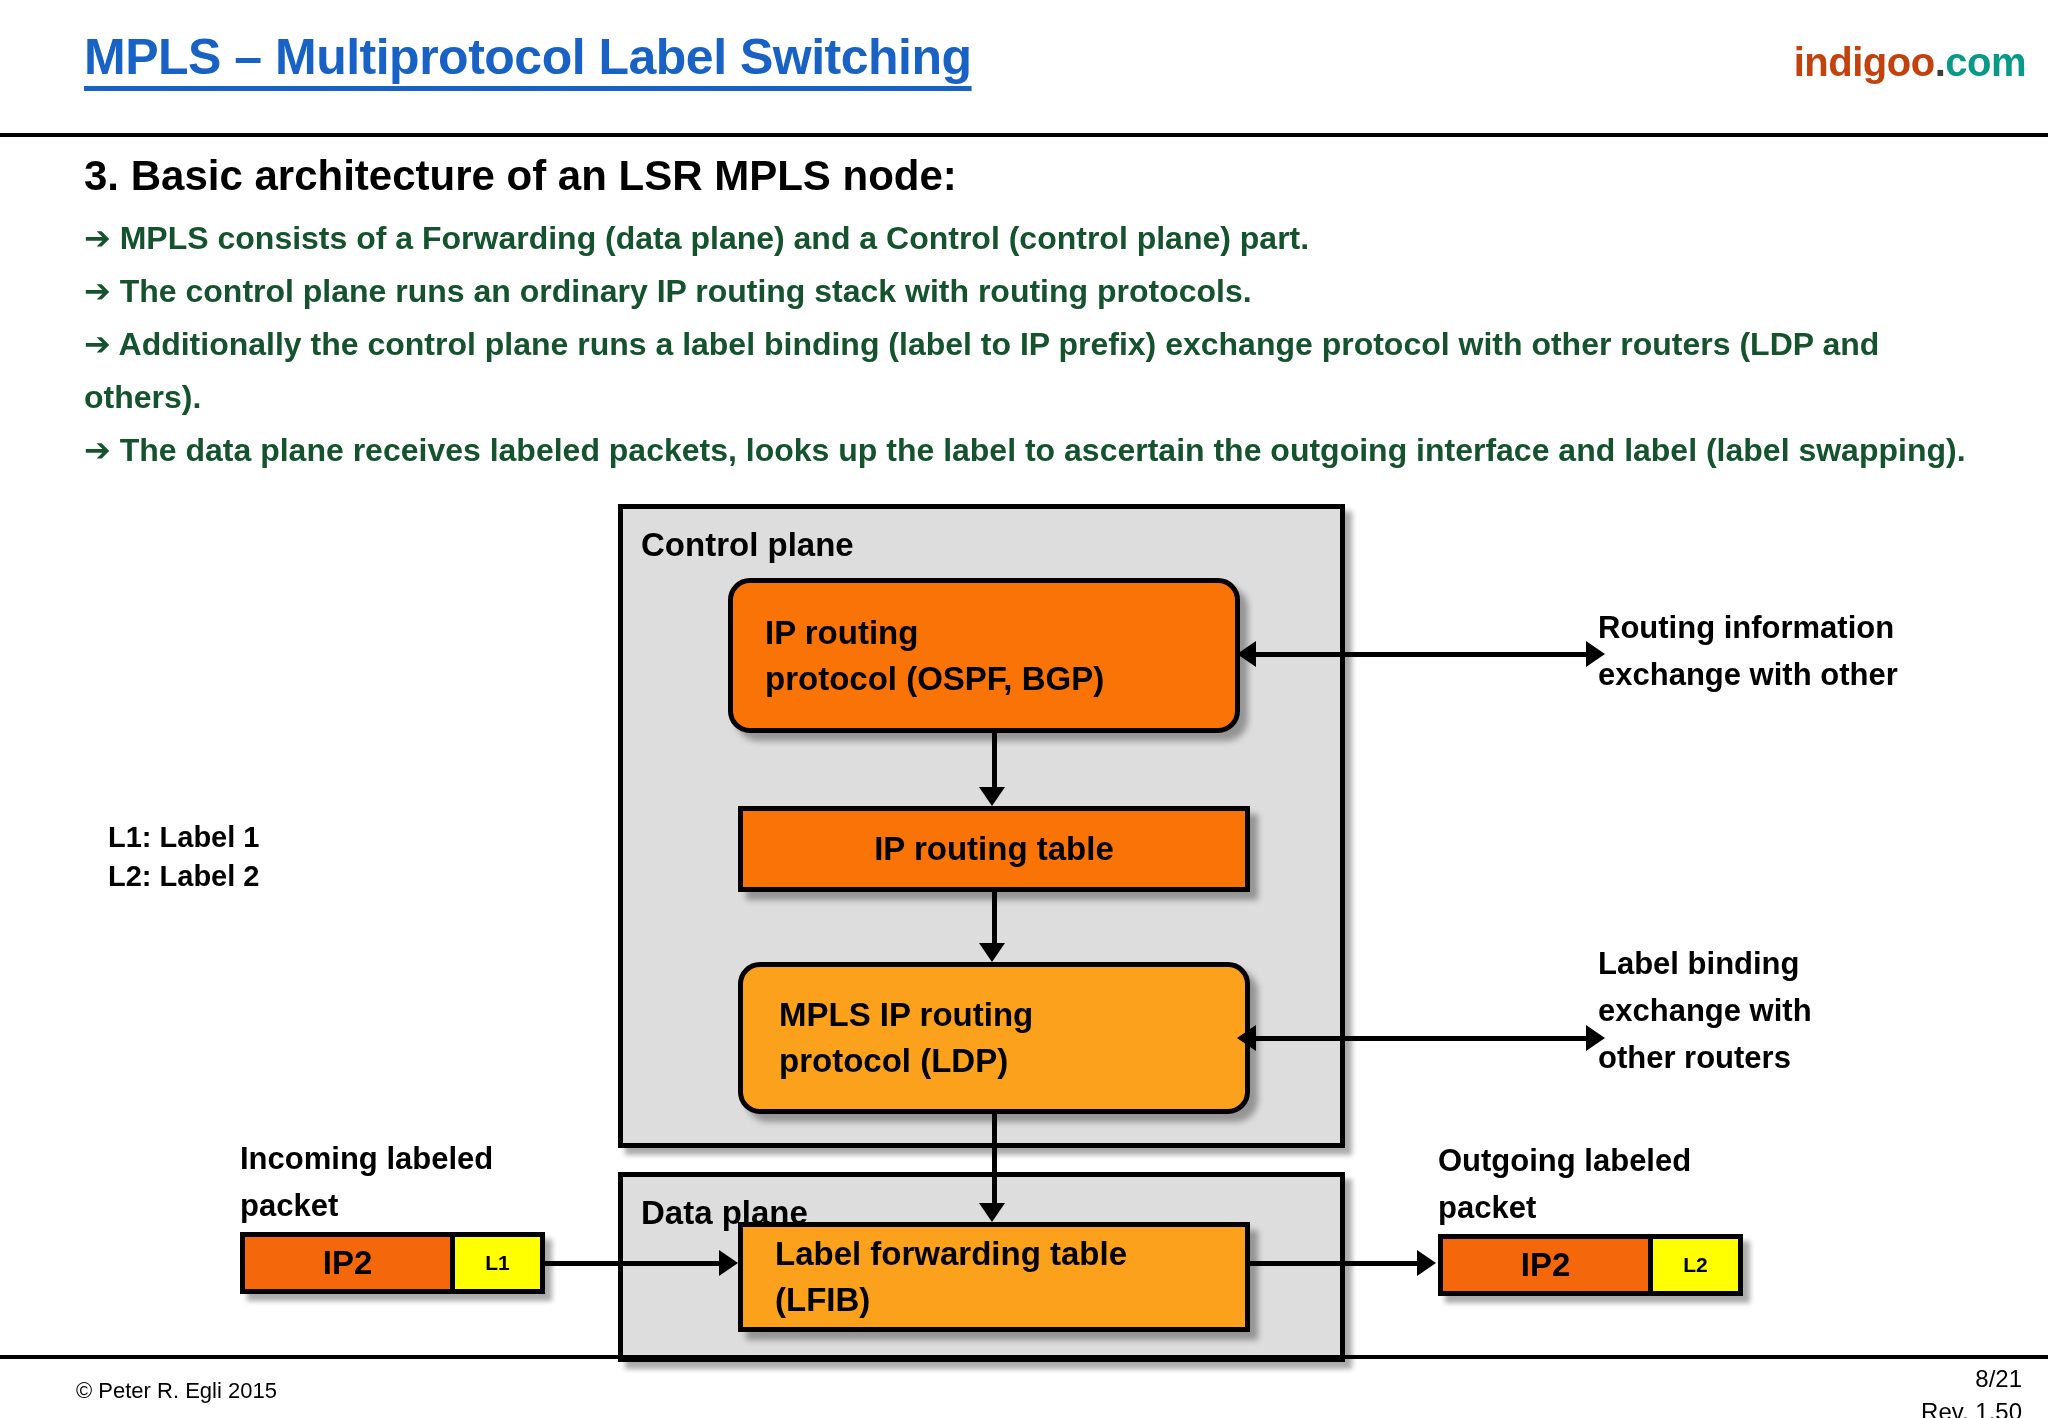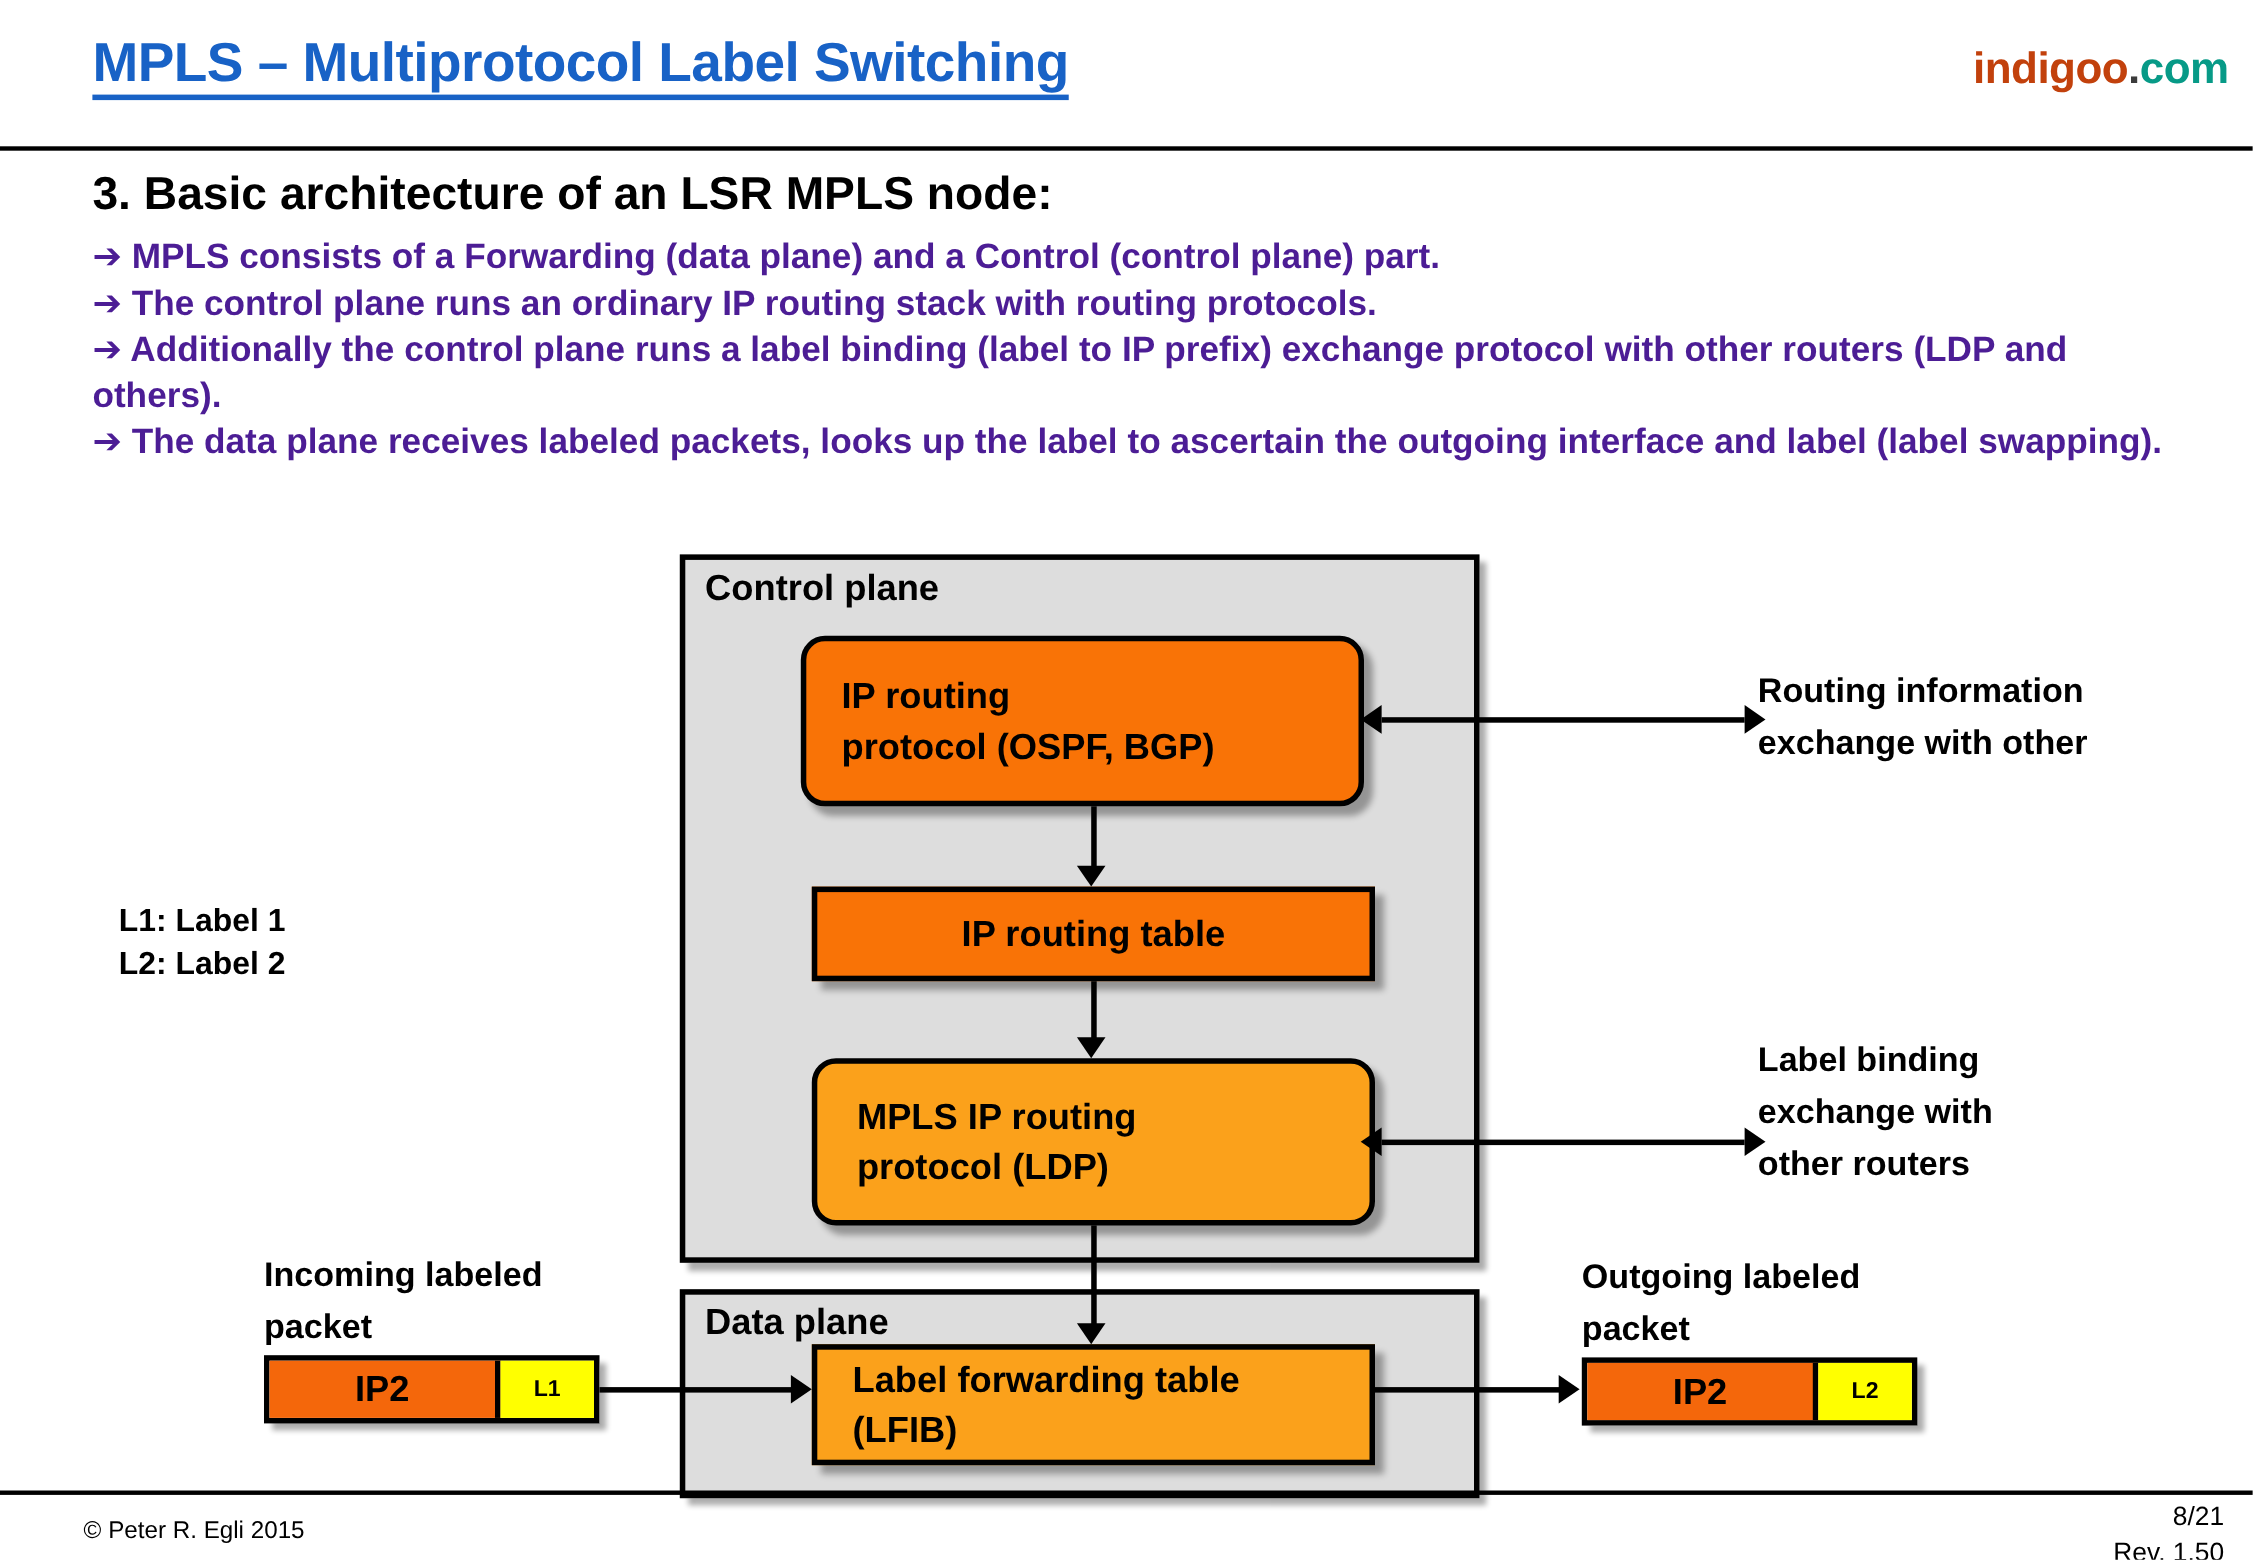--- a/index.html
+++ b/index.html
@@ -38,22 +38,22 @@
   }
 
   
   .h2{
     position:absolute;left:84px;top:152px;
     font-size:42px;font-weight:bold;color:#000;
     white-space:nowrap;
   }
   .bullets{
     position:absolute;left:84px;top:212px;width:1900px;
-    font-size:32px;font-weight:bold;color:#4c1d95;
-    line-height:42px;
+    font-size:32px;font-weight:bold;color:#14532d;
+    line-height:53px;
   }
   .bullets p{margin:0;}
   .arrowglyph{font-family:"DejaVu Sans",sans-serif;font-weight:bold;}
 
   
   .legend{
     position:absolute;left:108px;top:818px;
     font-size:29px;font-weight:bold;color:#000;
     line-height:39px;
   }
@@ -63,21 +63,21 @@
   .plane{
     position:absolute;
     background:#dddddd;
     border:5px solid #000;
     box-shadow:7px 7px 5px rgba(0,0,0,0.33);
     box-sizing:border-box;
   }
   #control-plane{left:618px;top:504px;width:727px;height:644px;}
   #data-plane{left:618px;top:1172px;width:727px;height:190px;}
   .plane-label{
-    position:absolute;left:18px;top:6px;
+    position:absolute;left:18px;top:17px;
     font-size:33px;font-weight:bold;color:#000;
     white-space:nowrap;
   }
 
   
   .pbox{
     position:absolute;
     border:5px solid #000;
     box-sizing:border-box;
     box-shadow:8px 8px 6px rgba(0,0,0,0.33);

